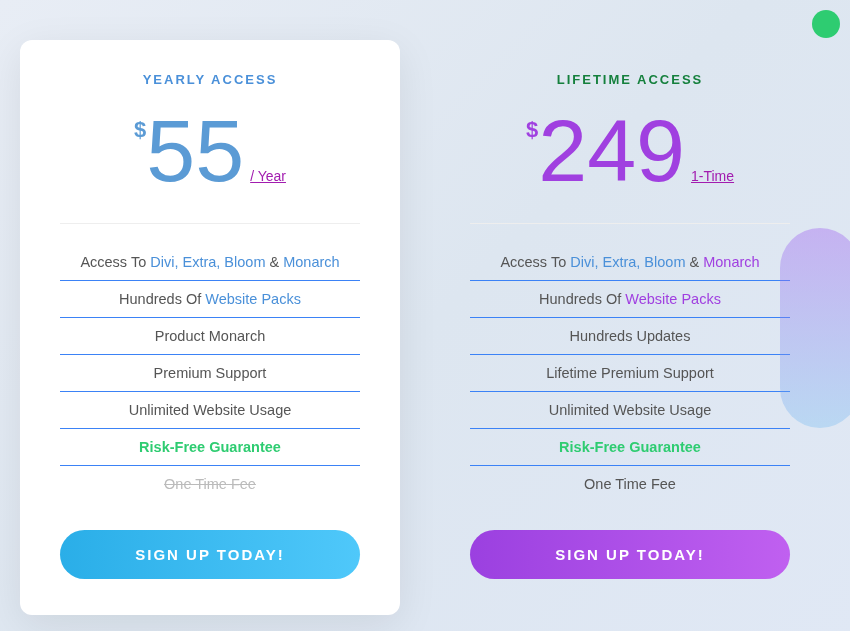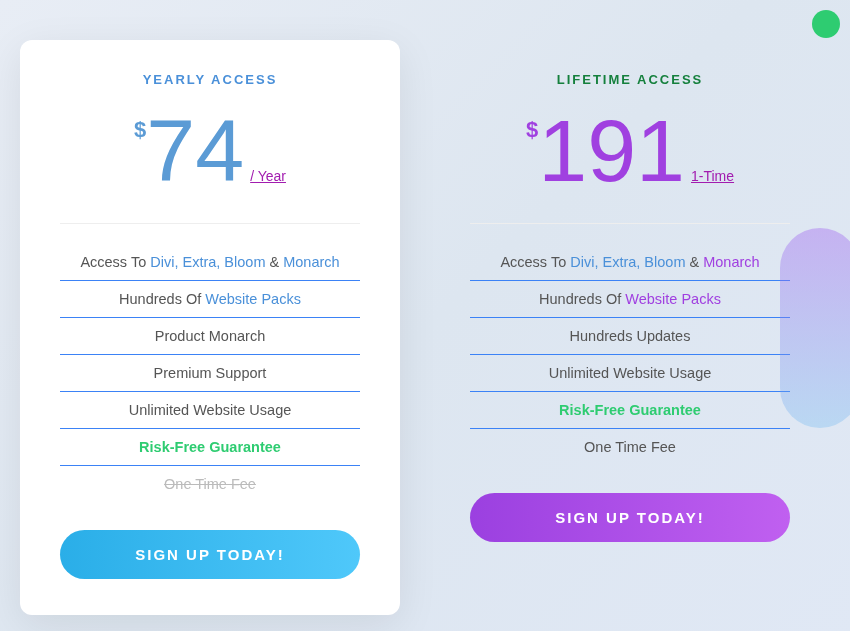--- a/index.html
+++ b/index.html
@@ -187,21 +187,21 @@
 <div class="bg-circle-green"></div>
 <div class="bg-shape-purple"></div>
 
 <div class="pricing-container">
 
   <div class="card card-yearly">
     <div class="plan-label plan-label-yearly">YEARLY ACCESS</div>
 
     <div class="price-block">
       <span class="price-dollar">$</span>
-      <span class="price-number">74</span>
+      <span class="price-number">55</span>
       <span class="price-period">/ Year</span>
     </div>
 
     <hr class="divider">
 
     <ul class="feature-list">
       <li class="feature-item">
         Access To <a href="#" class="feature-link-blue">Divi, Extra, Bloom</a> &amp; <a href="#" class="feature-link-blue">Monarch</a>
       </li>
       <li class="feature-item">
@@ -219,34 +219,35 @@
     </ul>
 
     <button class="btn-signup btn-yearly">SIGN UP TODAY!</button>
   </div>
 
   <div class="card card-lifetime">
     <div class="plan-label plan-label-lifetime">LIFETIME ACCESS</div>
 
     <div class="price-block">
       <span class="price-dollar price-dollar-lifetime">$</span>
-      <span class="price-number price-number-lifetime">191</span>
+      <span class="price-number price-number-lifetime">249</span>
       <span class="price-period">1-Time</span>
     </div>
 
     <hr class="divider">
 
     <ul class="feature-list">
       <li class="feature-item">
         Access To <a href="#" class="feature-link-blue">Divi, Extra, Bloom</a> &amp; <a href="#" class="feature-link-purple">Monarch</a>
       </li>
       <li class="feature-item">
         Hundreds Of <a href="#" class="feature-link-purple">Website Packs</a>
       </li>
       <li class="feature-item">Hundreds Updates</li>
+      <li class="feature-item">Lifetime Premium Support</li>
       <li class="feature-item">Unlimited Website Usage</li>
       <li class="feature-item">
         <a href="#" class="feature-link-green">Risk-Free Guarantee</a>
       </li>
       <li class="feature-item">One Time Fee</li>
     </ul>
 
     <button class="btn-signup btn-lifetime">SIGN UP TODAY!</button>
   </div>
 

